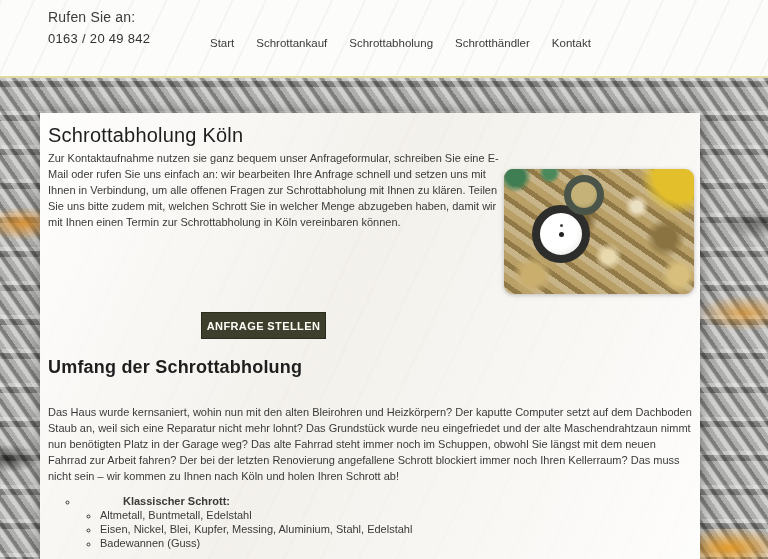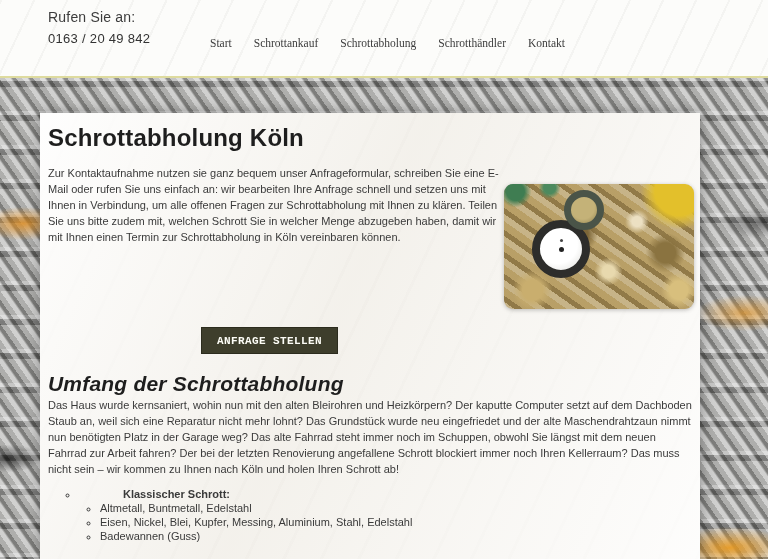--- a/index.html
+++ b/index.html
@@ -31,35 +31,35 @@
     position:absolute; left:0; top:0; width:768px; height:78px;
     background-color:#fcfcfa;
     background-image: repeating-linear-gradient(115deg, rgba(150,150,144,.08) 0 2px, rgba(255,255,255,0) 2px 30px);
     border-bottom:2px solid #dedb9e;
     z-index:3;
   }
   .call-block { position:absolute; left:48px; top:9px; }
   .call-label { font-size:14px; color:#3c3c3c; letter-spacing:.2px; }
   .phone-number { font-size:13px; color:#333; margin-top:6px; letter-spacing:.3px; }
   .nav { position:absolute; left:210px; top:37px; display:flex; gap:22px; }
-  .nav-item { font-size:11.5px; color:#3b3b3b; text-decoration:none; cursor:pointer; white-space:nowrap;font-family:Liberation Serif, serif; }
+  .nav-item { font-size:11.5px; color:#3b3b3b; text-decoration:none; cursor:pointer; white-space:nowrap; }
 
   
   .card {
     position:absolute; left:40px; top:113px; width:660px; height:446px;
     background-color:#f7f5f1;
     background-image:
       linear-gradient(115deg, rgba(255,255,255,.9) 0%, rgba(240,237,230,.5) 45%, rgba(255,255,255,.8) 100%),
       repeating-linear-gradient(115deg, rgba(160,156,146,.06) 0 3px, rgba(255,255,255,0) 3px 34px);
     box-shadow:0 0 14px rgba(0,0,0,.35);
     padding:11px 8px 0 8px;
     overflow:hidden;
     z-index:2;
   }
-  .page-title { font-size:24px; font-weight:bold; color:#1e1e1e; margin-bottom:13px; letter-spacing:.2px; }
+  .page-title { font-size:20px; font-weight:normal; color:#1e1e1e; margin-bottom:3px; letter-spacing:.2px; }
 
   .intro { position:relative; min-height:160px; }
   .intro-text { width:455px; }
   .para { font-size:11px; line-height:16px; color:#3a3a3a; margin-bottom:12px; }
 
   
   .photo {
     position:absolute; right:-2px; top:19px; width:190px; height:125px;
     border-radius:9px; overflow:hidden;
     background-color:#a98f58;
@@ -85,28 +85,28 @@
     content:""; position:absolute; left:19px; top:19px; width:5px; height:5px; border-radius:50%;
     background:#222; box-shadow:0 -9px 0 -1px #444;
   }
   .gauge-small {
     position:absolute; left:60px; top:6px; width:40px; height:40px; border-radius:50%;
     background:radial-gradient(circle at 45% 40%, #c4b278 55%, #8f814f 100%);
     border:7px solid #4a5448;
   }
 
   .cta-button {
-    display:block; margin:2px 0 12px 153px; width:137px; height:27px;
+    display:block; margin:2px 0 12px 153px; width:125px; height:27px;
     background:#3e3e2c; color:#fdfdf7; border:1px solid #2c2c1e;
-    font-family:Liberation Mono, monospace; font-size:11px; font-weight:bold;
+    font-family:Liberation Sans, sans-serif; font-size:11px; font-weight:bold;
     letter-spacing:.4px; cursor:pointer;
   }
 
   .section2 { margin-top:18px; }
-  .section-heading { font-size:21px; font-weight:bold; color:#1e1e1e; margin-bottom:1px; letter-spacing:.2px;font-style:italic; }
+  .section-heading { font-size:18px; font-weight:bold; color:#1e1e1e; margin-bottom:26px; letter-spacing:.2px; }
   .section2 .para { margin-bottom:11px; }
 
   ul.scrap-list { list-style:circle; padding-left:31px; font-size:11px; color:#3a3a3a; }
   ul.scrap-list > li { line-height:13.5px; margin-bottom:.5px; }
   .group-label { font-weight:bold;padding-left:44px; }
   ul.scrap-sublist { list-style:circle; padding-left:21px; font-weight:normal; }
   ul.scrap-sublist > li { line-height:13.5px; margin-bottom:.5px; }
 </style>
 </head>
 <body>

